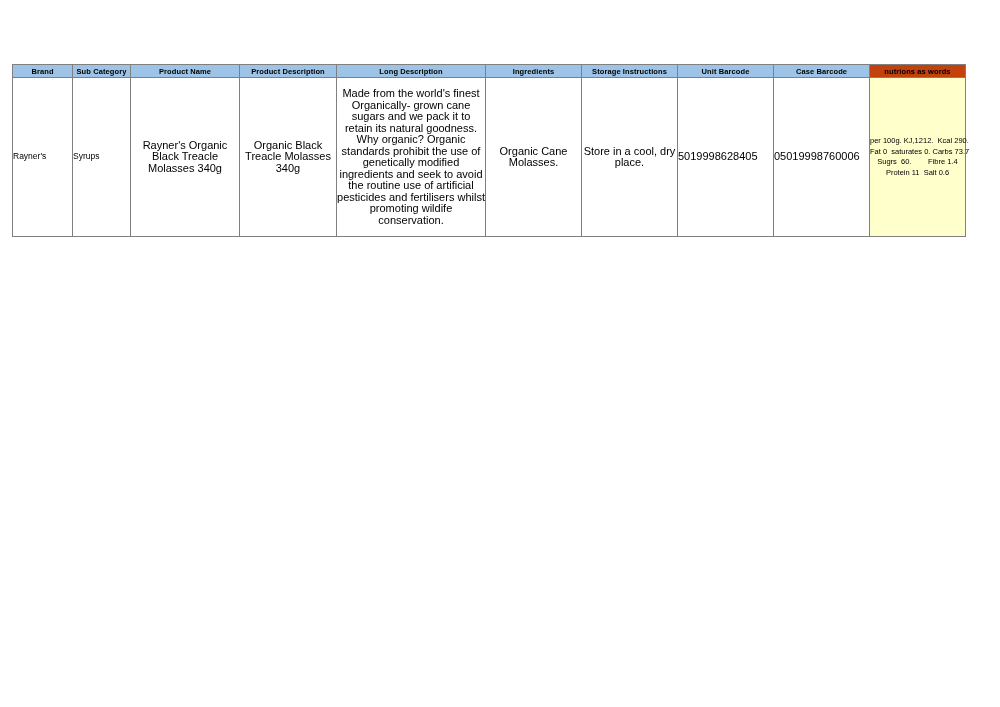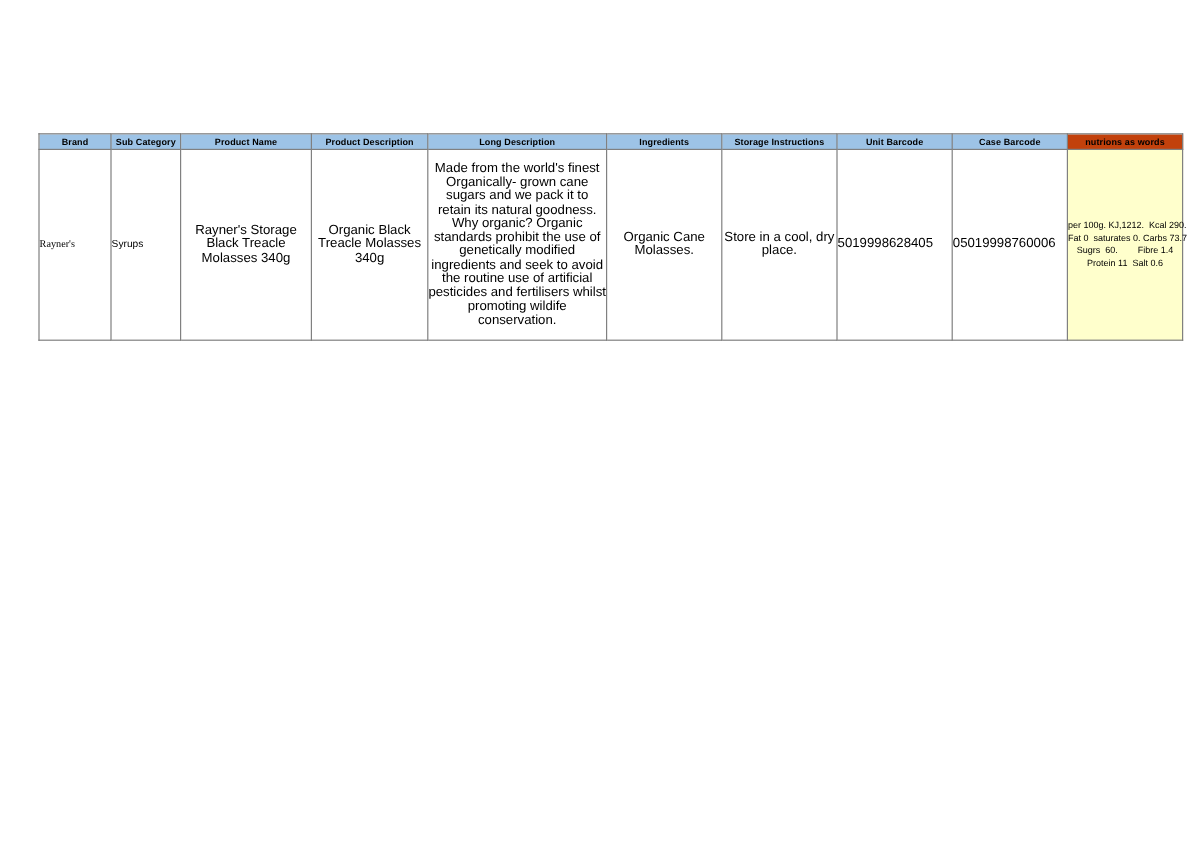--- a/index.html
+++ b/index.html
@@ -11,24 +11,23 @@
     width: 1000px;
     height: 707px;
     font-family: "Liberation Sans", sans-serif;
     color: #000000;
     position: relative;
     overflow: hidden;
   }
 
   .sheet {
     position: absolute;
-    left: 32px;
+    left: 12px;
     top: 64px;
     width: 953px;
-    margin-top: 47px;
   }
 
   table.product-table {
     border-collapse: collapse;
     table-layout: fixed;
     width: 953px;
   }
 
   table.product-table th,
   table.product-table td {
@@ -60,21 +59,21 @@
   }
 
   td.brand-cell,
   td.subcat-cell {
     border: none;
     text-align: left;
     vertical-align: bottom;
     font-size: 8.5px;
     padding-bottom: 2px;
   }
-  td.brand-cell { padding-left: 4px; font-family: Liberation Serif, serif; }
+  td.brand-cell { padding-left: 4px; }
   td.subcat-cell { padding-left: 4px; }
 
   td.longdesc-cell {
     padding: 0 6px;
     text-align: center;
     vertical-align: middle;
   }
 
   td.ingredients-cell,
   td.storage-cell {
@@ -142,21 +141,21 @@
         <th>Storage Instructions</th>
         <th>Unit Barcode</th>
         <th>Case Barcode</th>
         <th class="nutrition-head">nutrions as words</th>
       </tr>
     </thead>
     <tbody>
       <tr>
         <td class="brand-cell">Rayner's</td>
         <td class="subcat-cell">Syrups</td>
-        <td>Rayner's Storage Black Treacle Molasses 340g</td>
+        <td>Rayner's Organic Black Treacle Molasses 340g</td>
         <td>Organic Black Treacle Molasses 340g</td>
         <td class="longdesc-cell">Made from the world's finest Organically- grown cane sugars and we pack it to retain its natural goodness. Why organic? Organic standards prohibit the use of genetically modified ingredients and seek to avoid the routine use of artificial pesticides and fertilisers whilst promoting wildife conservation.</td>
         <td class="ingredients-cell">Organic Cane Molasses.</td>
         <td class="storage-cell">Store in a cool, dry place.</td>
         <td class="barcode-cell">5019998628405</td>
         <td class="barcode-cell">05019998760006</td>
         <td class="nutrition-cell">
           <div class="nutrition-lines"><span>per 100g. KJ,1212.  Kcal 290.</span><span>Fat 0  saturates 0. Carbs 73.7</span><span>Sugrs  60.        Fibre 1.4</span><span>Protein 11  Salt 0.6</span></div>
         </td>
       </tr>

